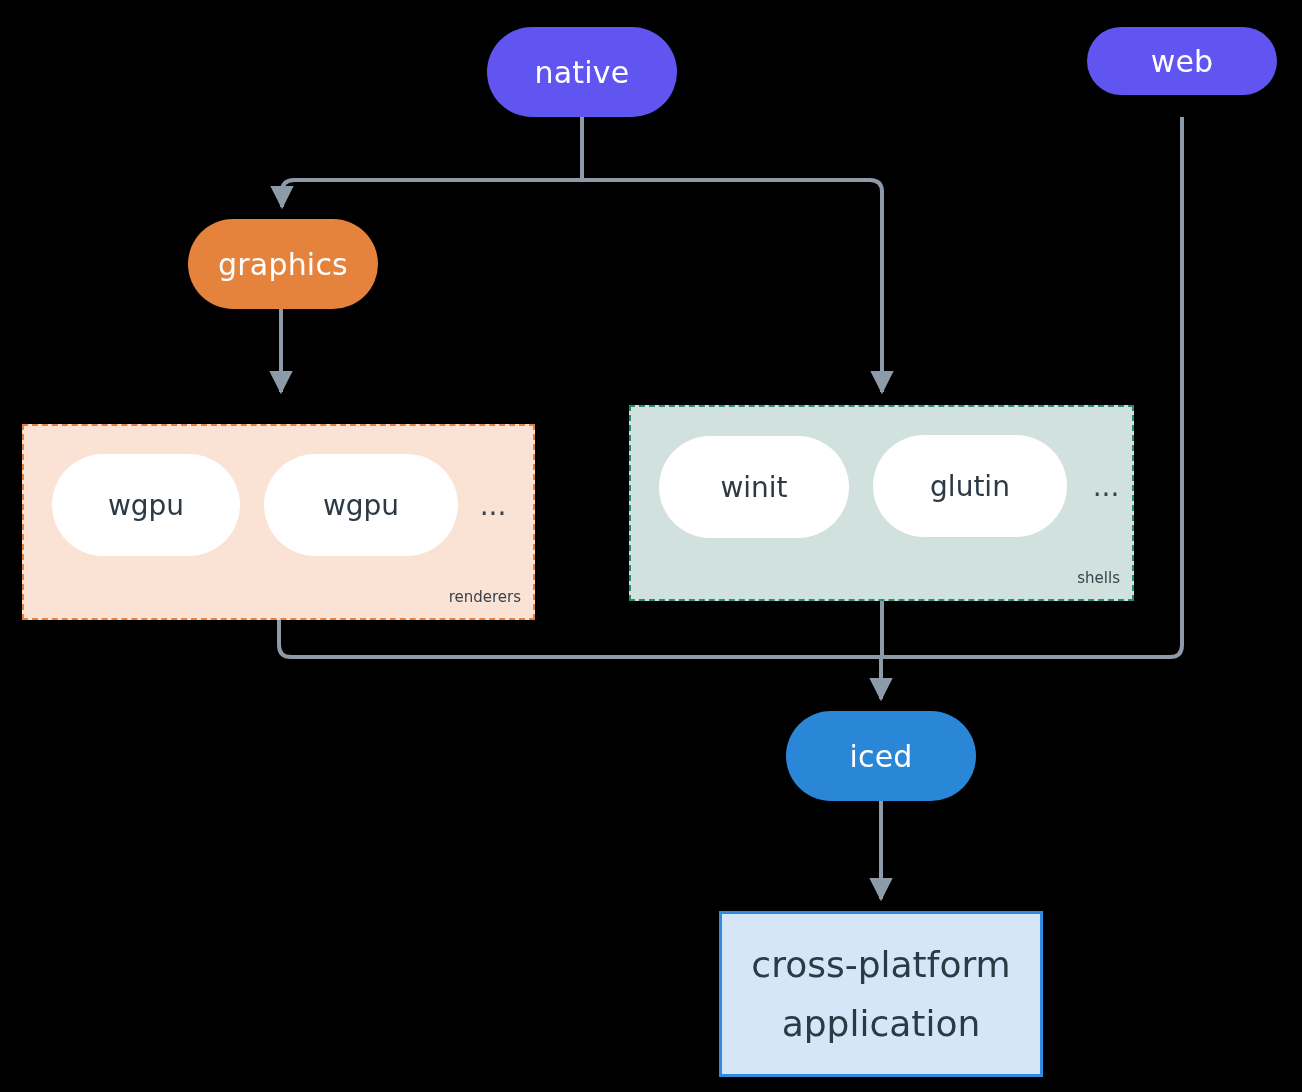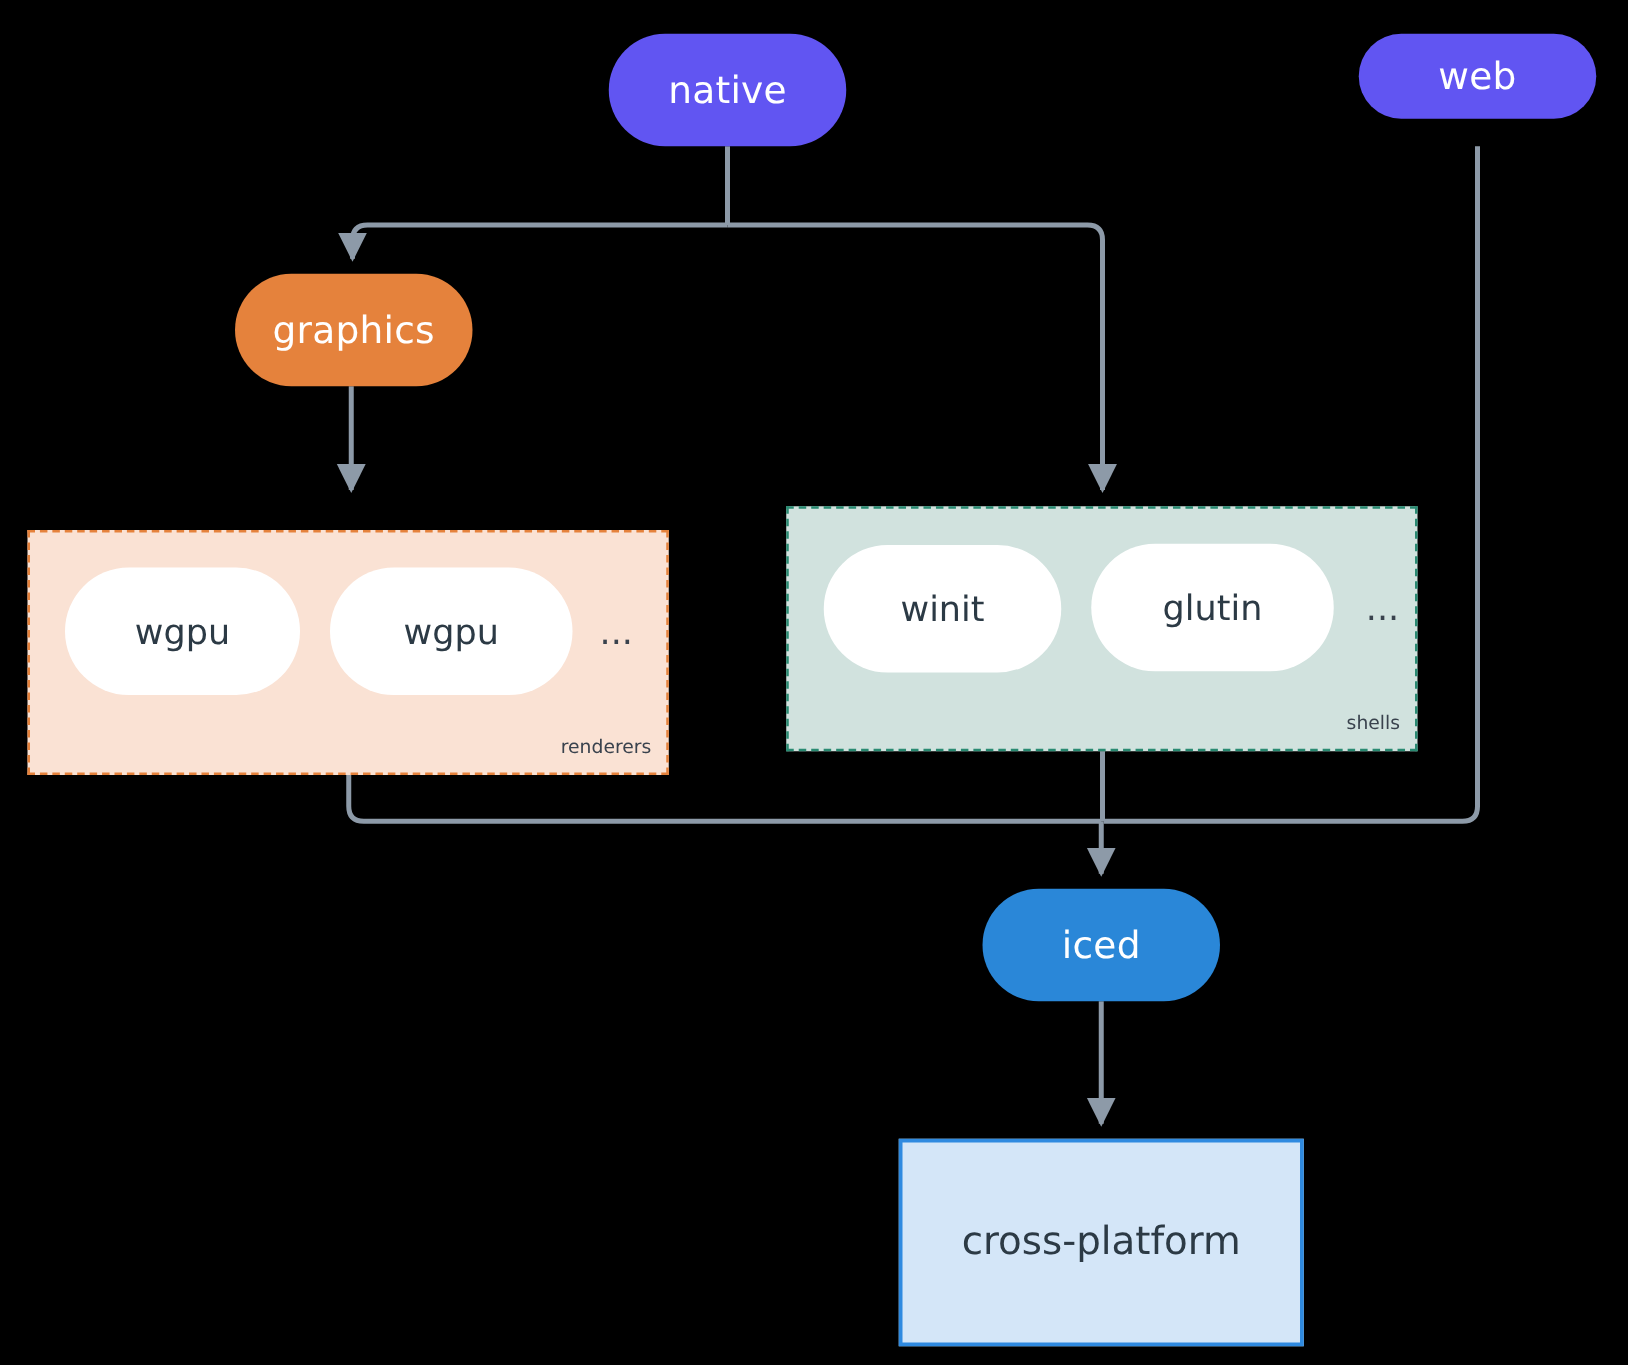--- a/index.html
+++ b/index.html
@@ -123,21 +123,21 @@
     left: 719px; top: 911px;
     width: 324px; height: 166px;
     background: #d4e6f8;
     border: 3px solid #2f8ae0;
     box-sizing: border-box;
     display: flex;
     flex-direction: column;
     align-items: center;
     justify-content: center;
     color: #2c3a45;
-    font-size: 31px;
+    font-size: 36px;
     line-height: 1.65;
     text-align: center;
   }
 </style>
 </head>
 <body>
 
 <div id="canvas">
 
   <svg id="edges" viewBox="0 0 1302 1092">
@@ -201,15 +201,16 @@
     <div class="ellipsis ellipsis-shells">...</div>
     <div class="cluster-label">shells</div>
   </div>
 
   <div class="node pill pill-iced">
     <span>iced</span>
   </div>
 
   <div class="rect-app">
     <span>cross-platform</span>
+    <span>application</span>
   </div>
 
 </div>
 
 </body></html>

